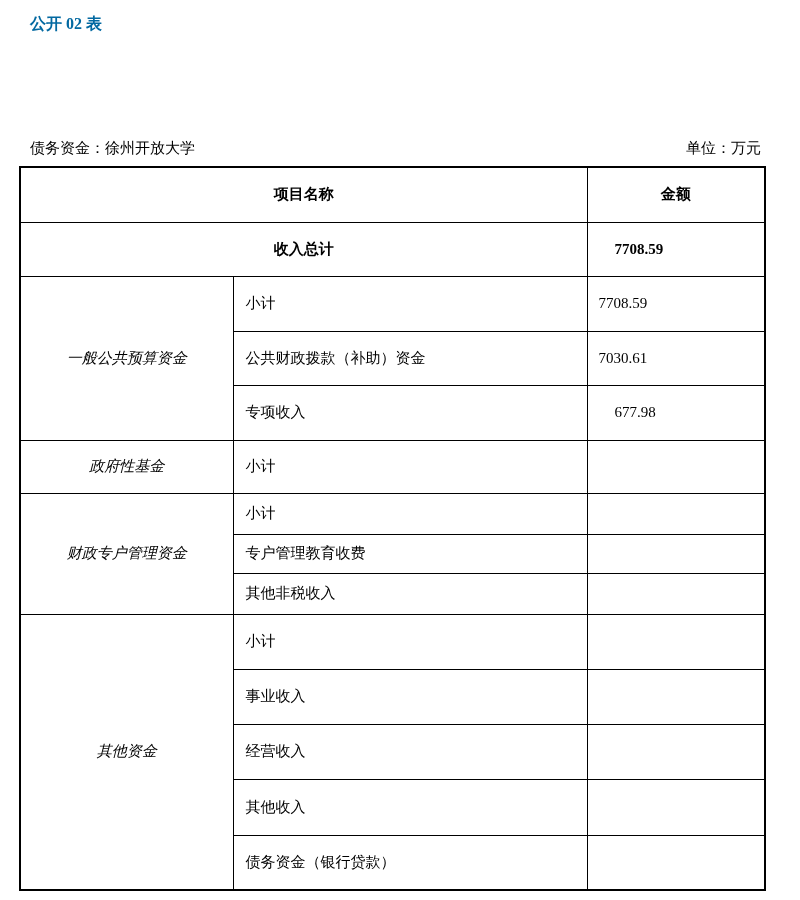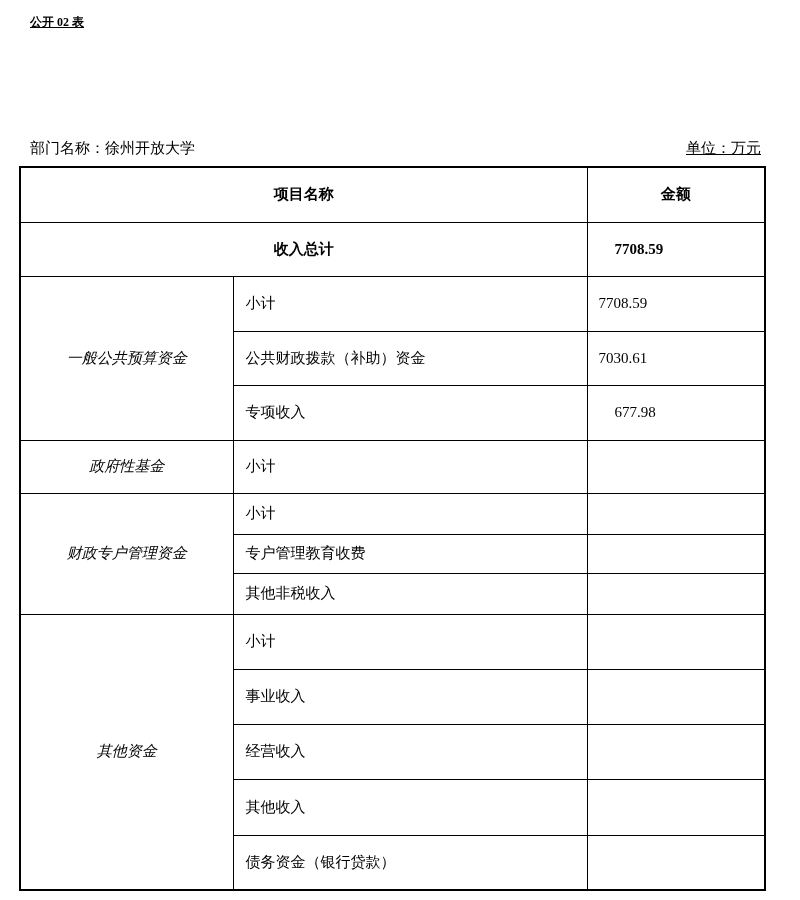--- a/index.html
+++ b/index.html
@@ -8,34 +8,34 @@
     width: 800px; height: 900px;
     font-family: "Liberation Serif", "DejaVu Serif", serif;
     color: #000000;
     position: relative;
     overflow: hidden;
   }
   .page { position: absolute; left: 0; top: 0; width: 800px; height: 900px; background: #ffffff; }
 
   .table-code {
     position: absolute; left: 30px; top: 14px;
-    font-size: 12px; font-weight: bold; color: #000000; text-decoration: underline;
+    font-size: 16px; font-weight: bold; color: #0369a1;
   }
   .doc-title {
     position: absolute; left: 19px; top: 80px; width: 745px;
     text-align: center;
     font-size: 28px; font-weight: bold; letter-spacing: 2px;
   }
   .meta-row {
     position: absolute; left: 19px; top: 139px; width: 745px;
     display: flex; justify-content: space-between; align-items: flex-end;
     font-size: 15px;
   }
   .meta-row .dept { padding-left: 11px; }
-  .meta-row .unit { padding-right: 3px; text-decoration: underline; }
+  .meta-row .unit { padding-right: 3px; }
 
   table.budget {
     position: absolute; left: 19px; top: 166px;
     width: 745px;
     border-collapse: collapse;
     table-layout: fixed;
     border: 2px solid #000;
     font-size: 15px;
   }
   .budget col.c1 { width: 213px; }
@@ -74,21 +74,21 @@
 </style>
 </head>
 <body>
 
 <div class="page">
 
   <div class="table-code">公开 02 表</div>
 
 
   <div class="meta-row">
-    <span class="dept">部门名称：徐州开放大学</span>
+    <span class="dept">债务资金：徐州开放大学</span>
     <span class="unit">单位：万元</span>
   </div>
 
   <table class="budget">
     <colgroup>
         <col class="c1">
         <col class="c2">
         <col class="c3">
       </colgroup>
 

